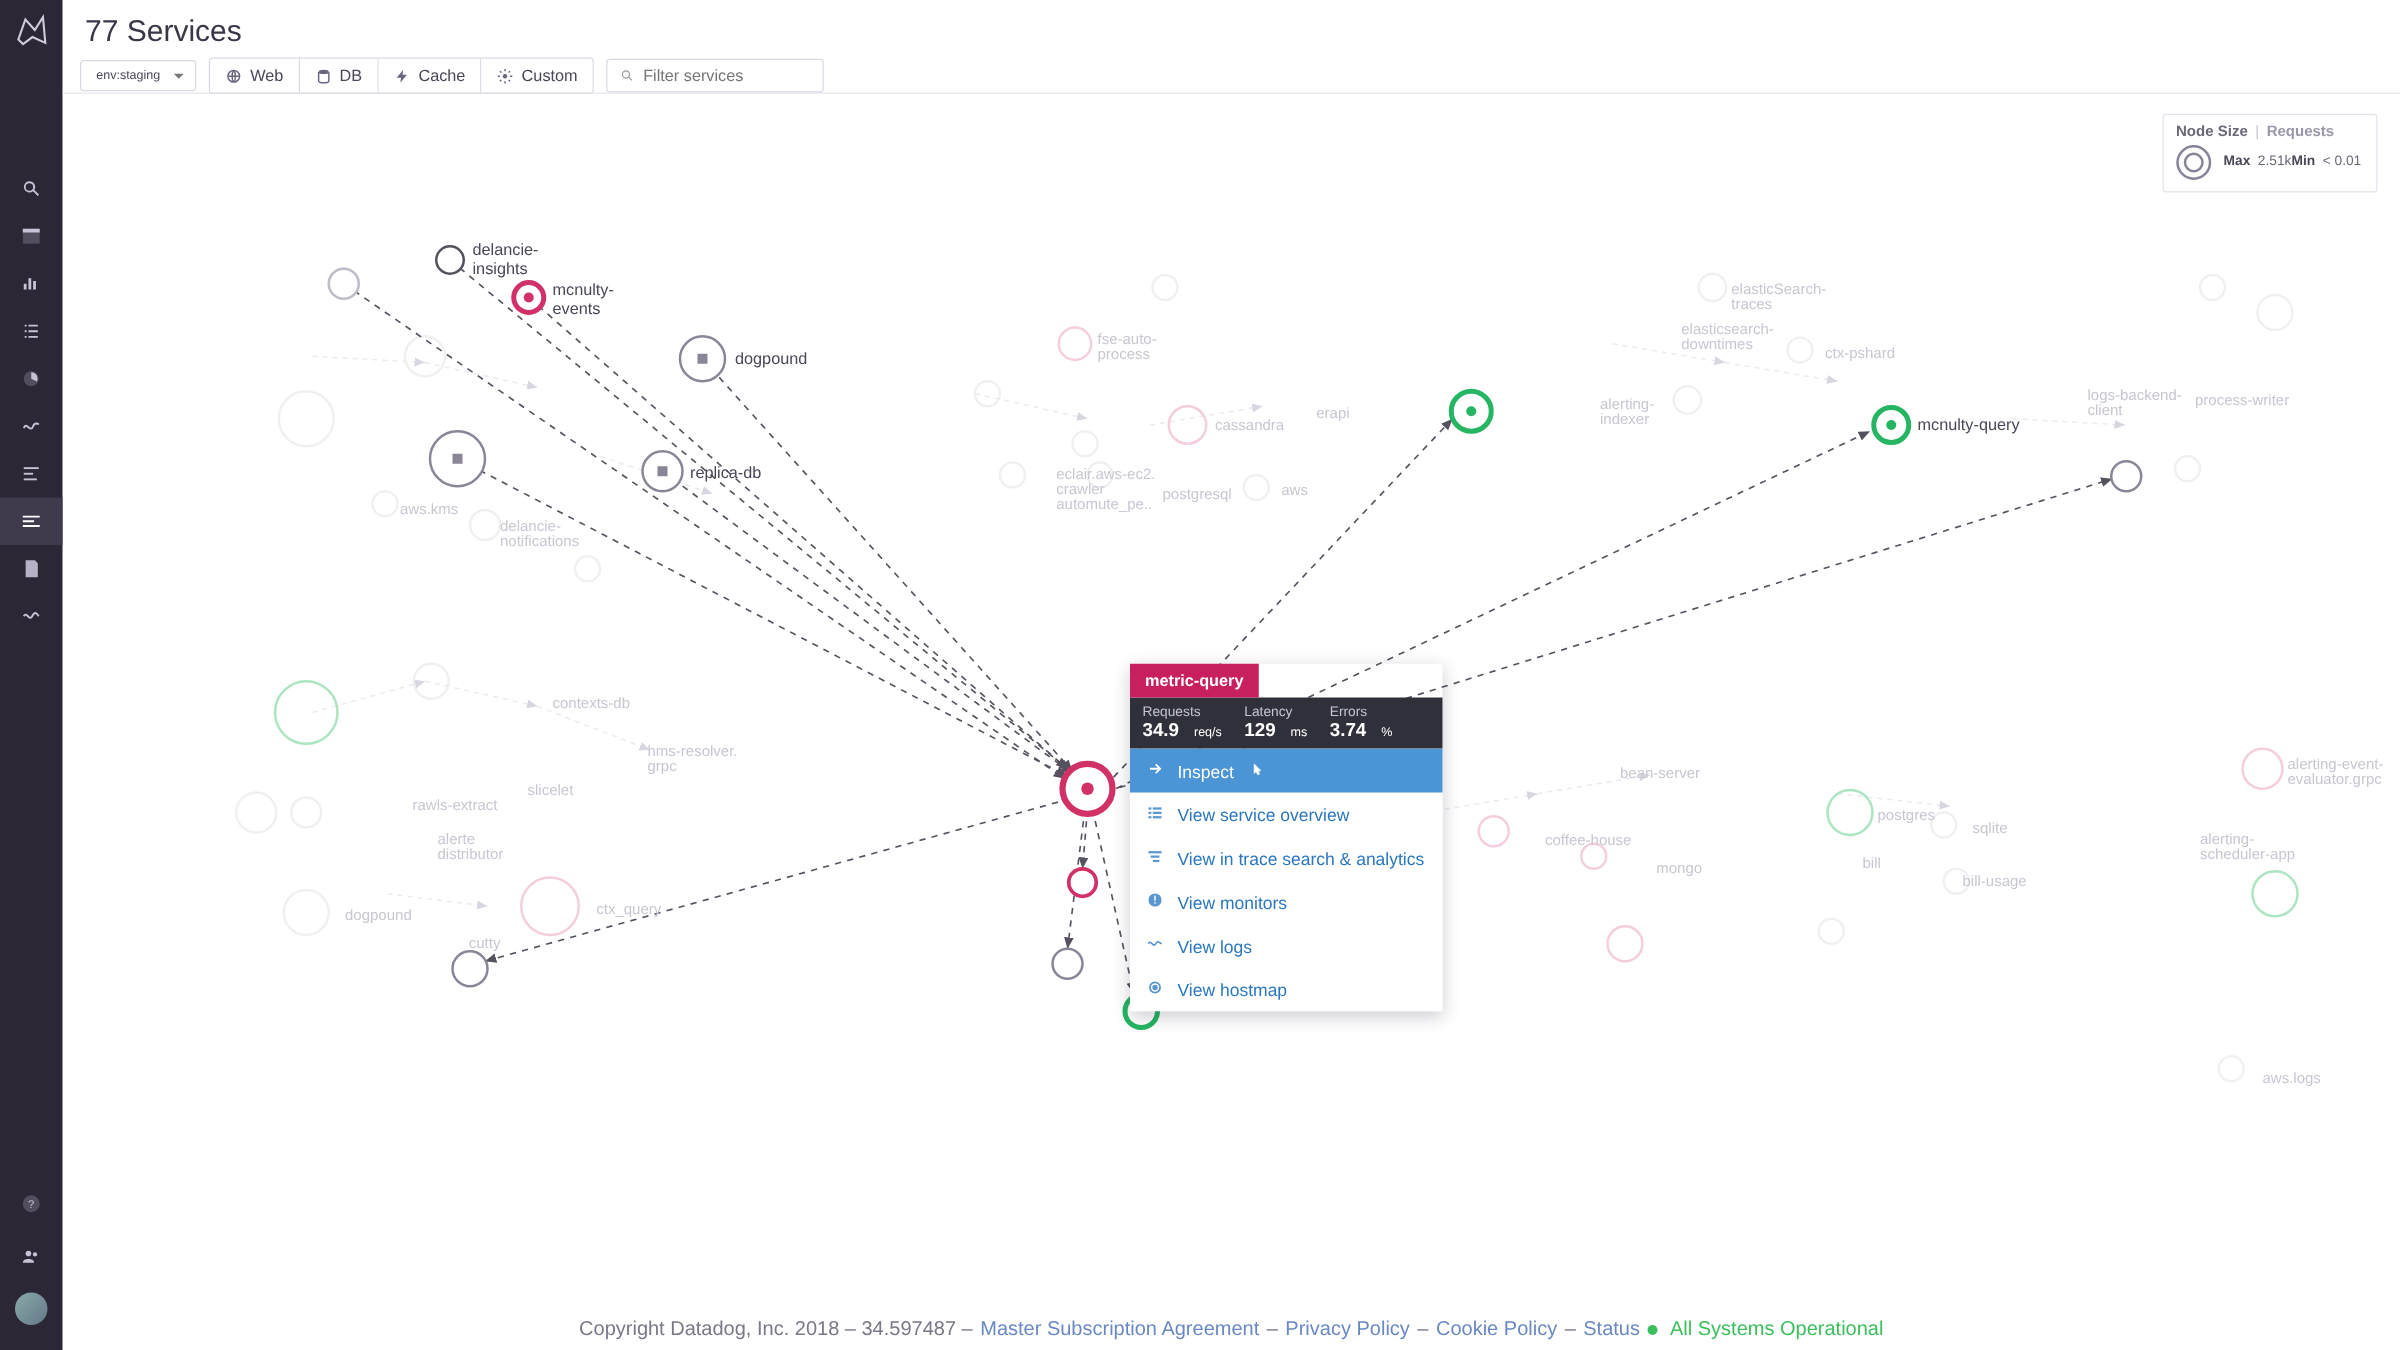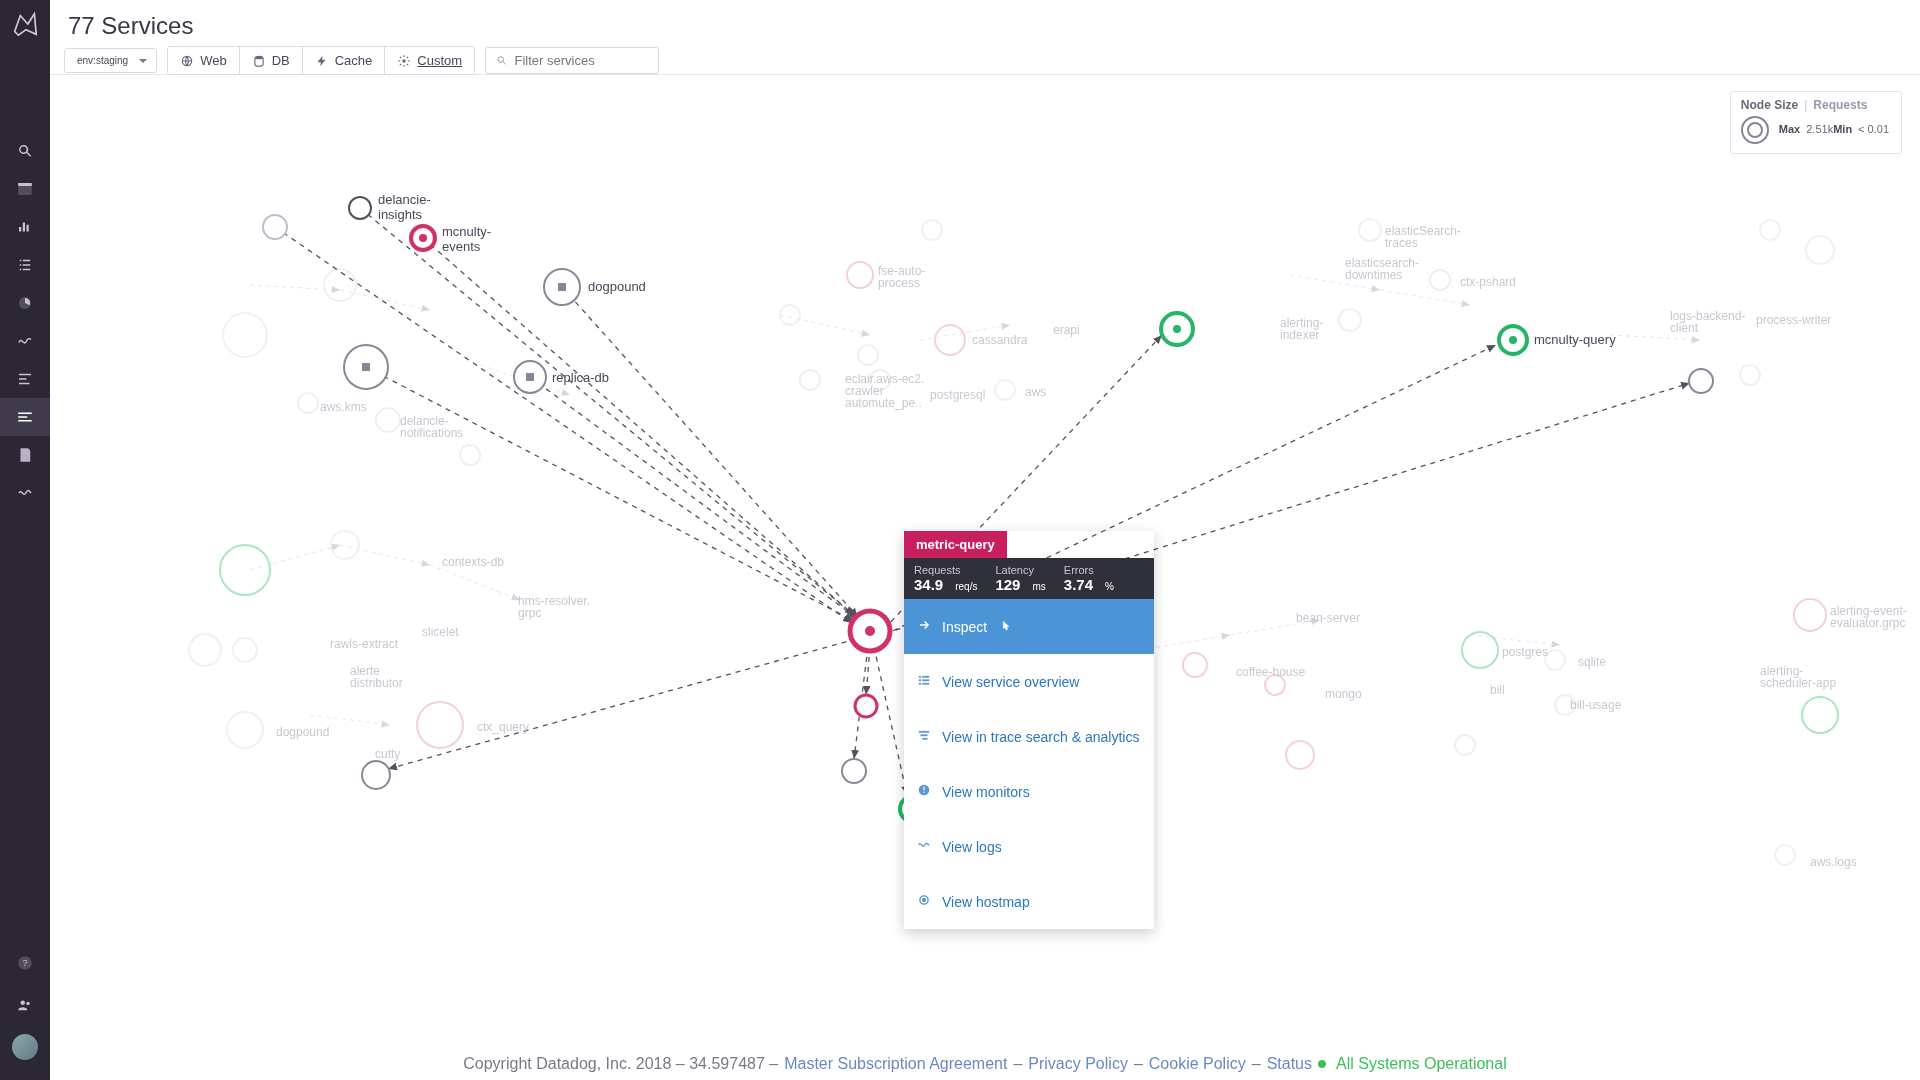--- a/index.html
+++ b/index.html
@@ -15,21 +15,21 @@
   .avatar { width:26px;height:26px;border-radius:50%;background:linear-gradient(135deg,#8aa,#678);}
 
   
   .header { position:absolute; left:50px; top:0; right:0; height:75px; border-bottom:1px solid #e7e5ee; }
   .title { position:absolute; left:18px; top:12px; font-size:24px; font-weight:400; color:#3a3648;}
   .toolbar { position:absolute; left:14px; top:46px; display:flex; align-items:center; gap:10px;}
   .env-select{ border:1px solid #dcd9e6; border-radius:3px; padding:6px 28px 6px 12px; font-size:10px; color:#4a4658; position:relative; cursor:pointer; background:#fff;}
   .env-select::after{content:"";position:absolute;right:9px;top:50%;margin-top:-2px;border:4px solid transparent;border-top-color:#777;}
   .filters{display:flex;border:1px solid #dcd9e6;border-radius:3px;overflow:hidden;}
   .filter-btn{padding:6px 12px;font-size:13px;color:#4a4658;border-right:1px solid #dcd9e6;display:flex;align-items:center;gap:6px;cursor:pointer;background:#fff;}
-  .filter-btn:last-child{border-right:none;text-decoration:underline;}
+  .filter-btn:last-child{border-right:none;}
   .search{display:flex;align-items:center;border:1px solid #dcd9e6;border-radius:3px;padding:5px 10px;gap:7px;width:174px;}
   .search input{border:none;outline:none;font-size:13px;color:#777;width:100%;}
   .mini-icon{font-size:13px;color:#6a6680;}
 
   
   .canvas{position:absolute;left:50px;top:75px;right:0;bottom:32px;overflow:hidden;}
   svg.graph{position:absolute;inset:0;width:100%;height:100%;}
 
   
   .bg-label{position:absolute;font-size:12px;color:#c9c6d2;white-space:nowrap;pointer-events:none;}
@@ -49,21 +49,21 @@
 
   
   .popover{position:absolute;left:854px;top:456px;box-shadow:0 4px 14px rgba(30,25,50,.22);border-radius:2px;overflow:visible;width:250px;font-size:13px;}
   .pop-title{background:#c81f5e;color:#fff;font-weight:700;padding:6px 12px;display:inline-block;}
   .pop-metrics{background:#30303b;color:#fff;display:flex;padding:6px 10px;gap:18px;}
   .pm{display:flex;flex-direction:column;align-items:flex-start;font-size:11px;}
   .pm .pm-label{color:#c7c4d2;font-weight:400;}
   .pm .pm-val{font-weight:700;font-size:15px;}
   .pm .pm-unit{font-size:10px;font-weight:400;margin-left:12px;}
   .menu{background:#fff;}
-  .menu-item{display:flex;align-items:center;gap:10px;padding:19px 12px;color:#2b77bf;cursor:pointer;font-size:14px;}
+  .menu-item{display:flex;align-items:center;gap:10px;padding:9px 12px;color:#2b77bf;cursor:pointer;font-size:14px;}
   .menu-item .mi-icon{width:16px;color:#5a96cf;font-size:14px;text-align:center;}
   .menu-item.hover{background:#4b94d6;color:#fff;}
   .menu-item.hover .mi-icon{color:#fff;}
 
   
   .footer{position:absolute;left:50px;right:0;bottom:0;height:32px;display:flex;align-items:center;justify-content:center;font-size:16px;color:#7a7788;gap:6px;}
   .footer a{color:#6a88c2;text-decoration:none;}
   .status-dot{width:8px;height:8px;border-radius:50%;background:#3bbf5b;display:inline-block;margin-right:4px;}
 </style>
 </head>

